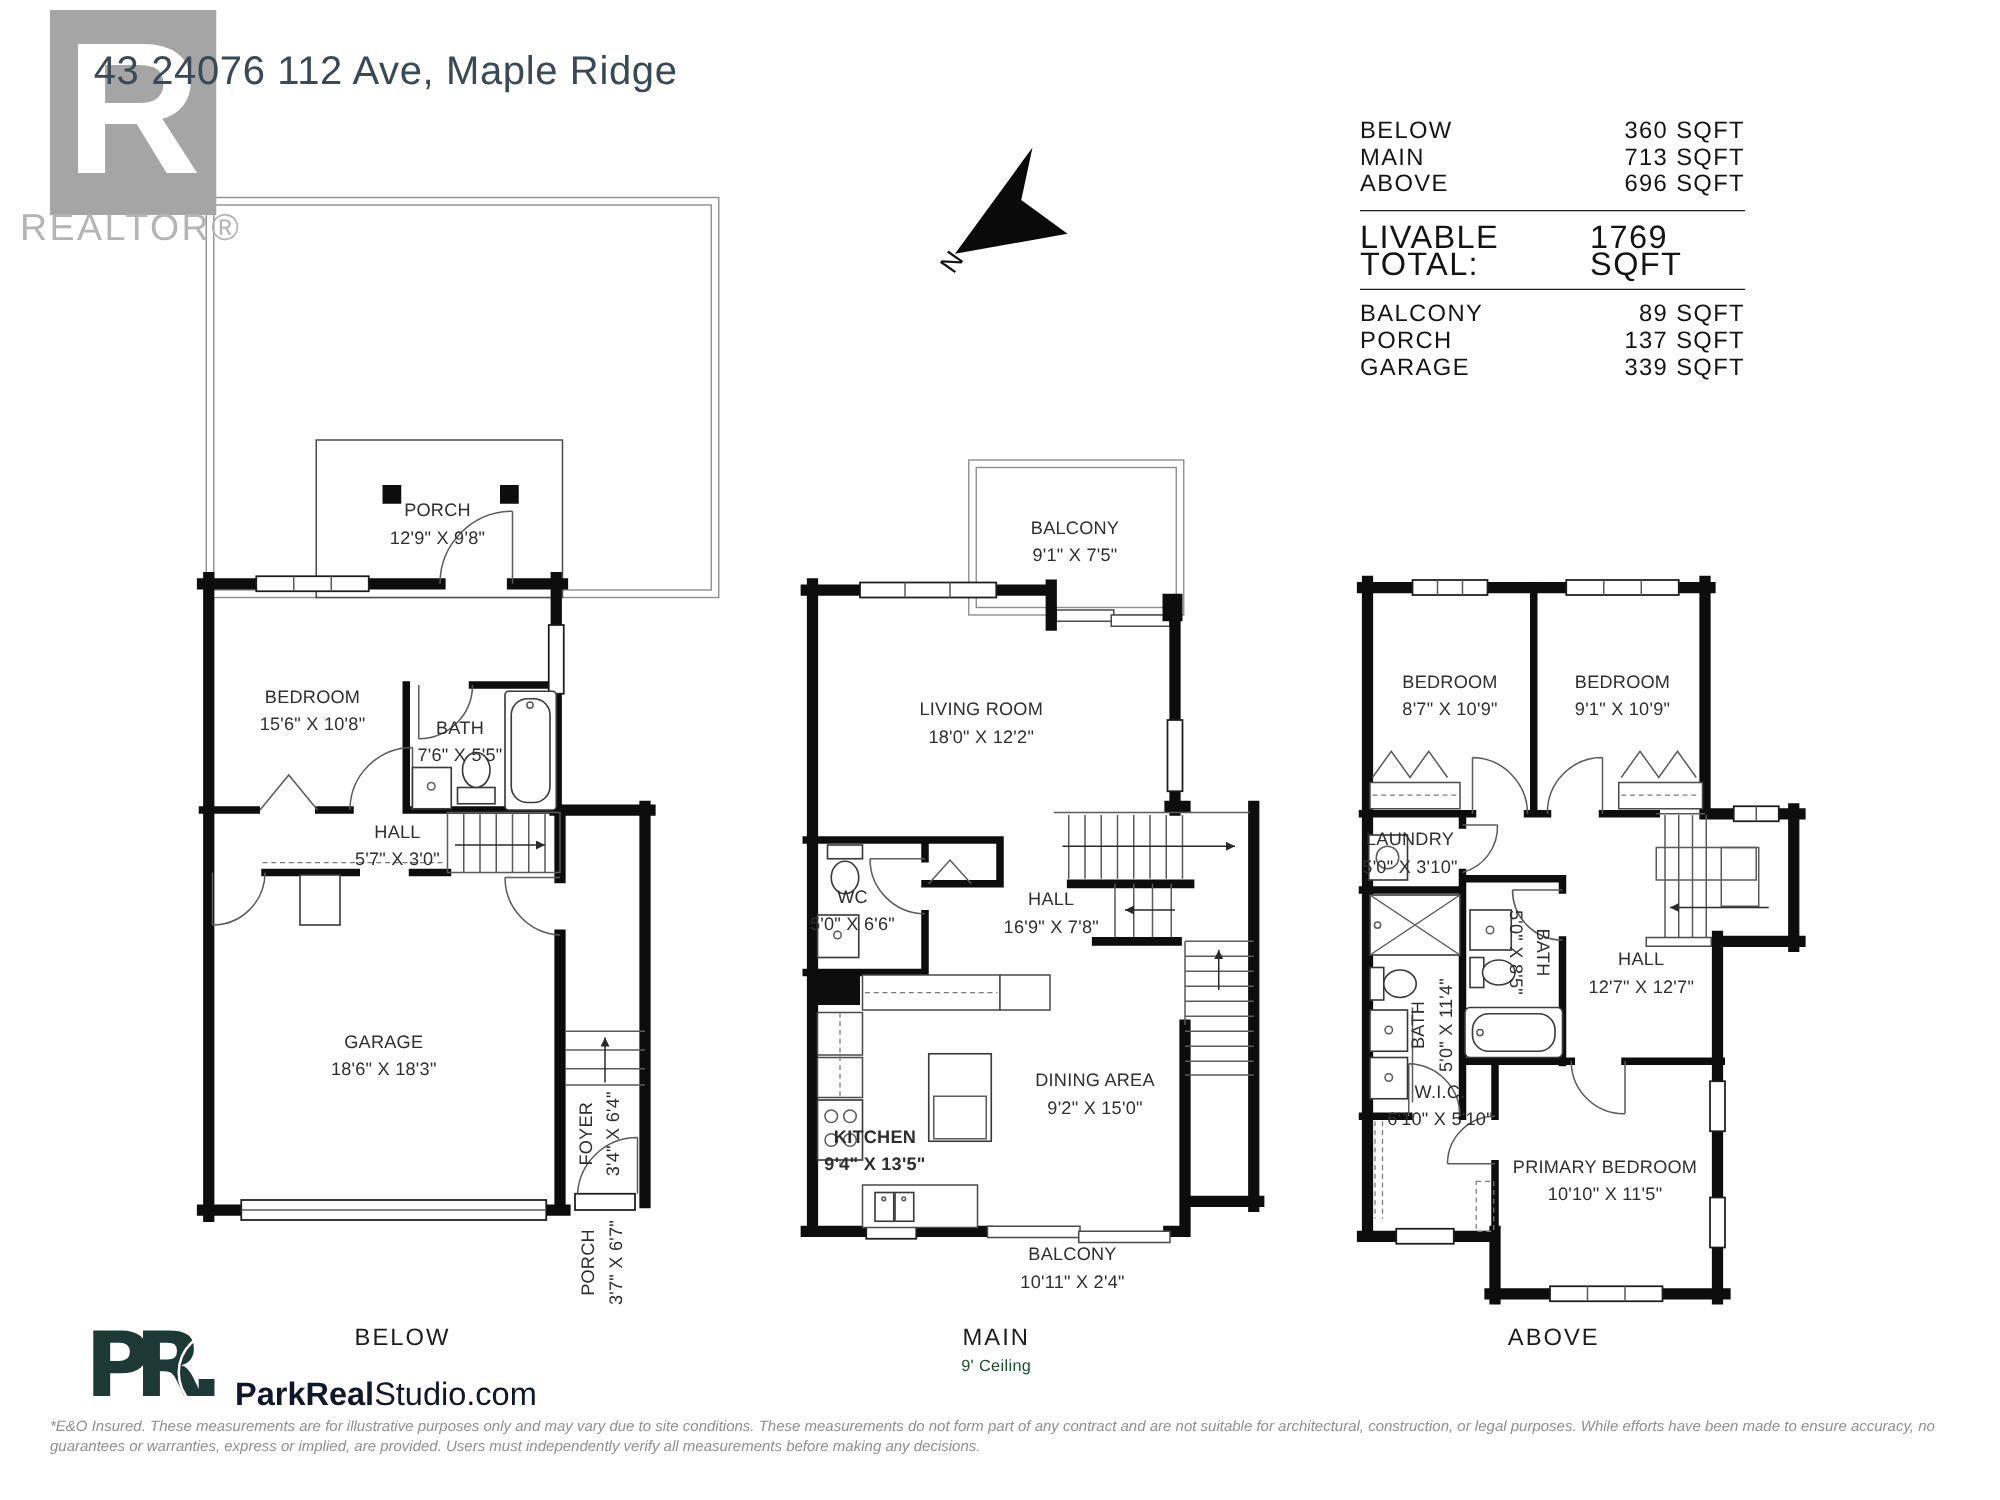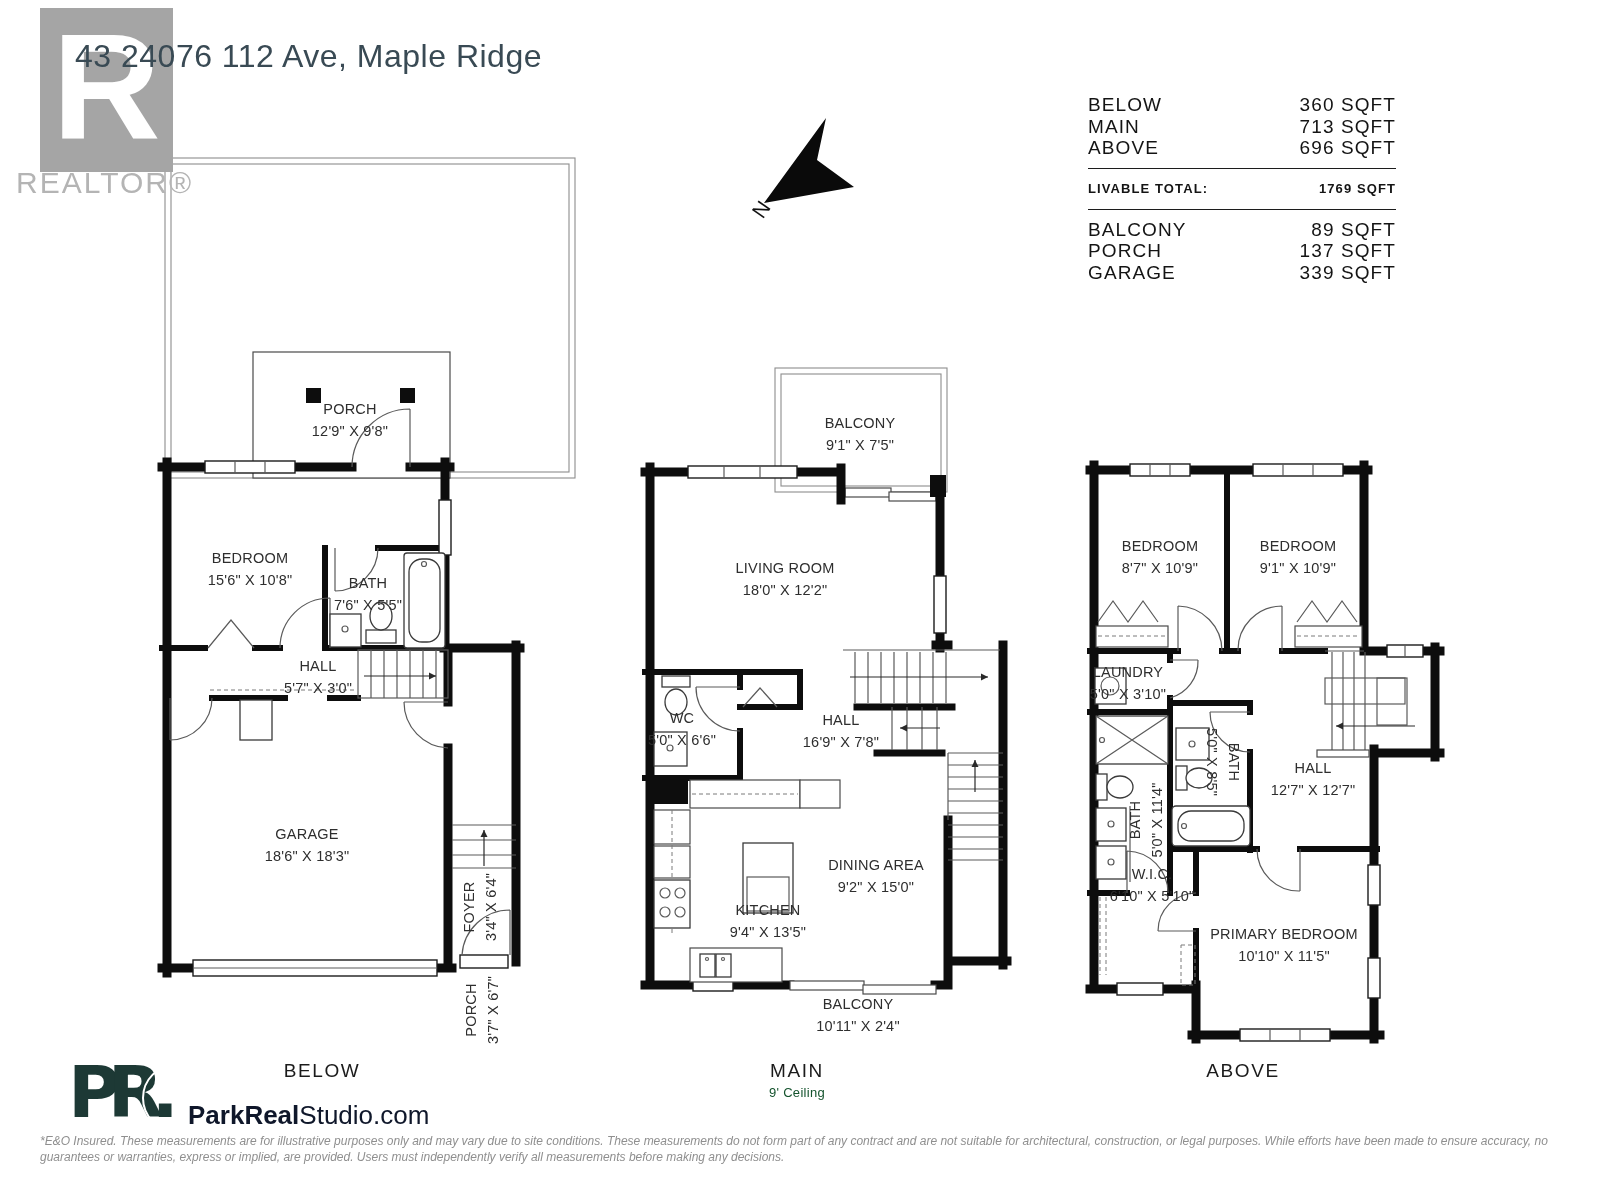--- a/index.html
+++ b/index.html
@@ -10,21 +10,21 @@
             display:flex;align-items:center;justify-content:center;z-index:1;}
   .wm-block .r{color:#fff;font-size:150px;font-weight:bold;line-height:1;margin-top:-8px;}
   .wm-text{position:absolute;left:16px;top:166px;font-size:30px;letter-spacing:2px;color:#b4b4b4;
            font-weight:500;z-index:1;}
   .title{position:absolute;left:75px;top:38px;font-size:32px;letter-spacing:.5px;color:#394a54;
          font-weight:500;z-index:2;white-space:nowrap;}
   
   .area-table{position:absolute;left:1088px;top:94px;width:308px;color:#141414;z-index:2;}
   .at-row{display:flex;justify-content:space-between;font-size:19px;letter-spacing:1.1px;line-height:21.5px;}
   .at-div{border-top:1.7px solid #1c1c1c;margin:9px 0;}
-  .at-total{display:flex;justify-content:space-between;font-weight:bold;font-size:13px;letter-spacing:1.1px;line-height:22px;}
+  .at-total{display:flex;justify-content:space-between;font-weight:normal;font-size:26px;letter-spacing:1.1px;line-height:22px;}
   
   .rlabel{position:absolute;transform:translateX(-50%);text-align:center;color:#2e2e2e;
           font-size:14.5px;line-height:1.5;white-space:nowrap;letter-spacing:.2px;z-index:3;}
   .rlabel .nm,.rlabel .dm{display:block;}
   .vrot{transform:translate(-50%,-50%) rotate(-90deg);}
   .vrot90{transform:translate(-50%,-50%) rotate(90deg);}
   .floor-label{position:absolute;transform:translateX(-50%);text-align:center;font-size:19px;
                letter-spacing:1.6px;color:#1b1b1b;z-index:3;}
   .ceiling{font-size:13px;letter-spacing:.3px;margin-top:3px;color:#14532d;}
   
@@ -367,21 +367,21 @@
     <span class="dm">5'0" X 6'6"</span>
   </div>
   <div class="rlabel" style="left:841px;top:710px;">
     <span class="nm">HALL</span>
     <span class="dm">16'9" X 7'8"</span>
   </div>
   <div class="rlabel" style="left:876px;top:855px;">
     <span class="nm">DINING AREA</span>
     <span class="dm">9'2" X 15'0"</span>
   </div>
-  <div class="rlabel" style="left:768px;top:900px;">
+  <div class="rlabel" style="left:700px;top:900px;font-weight:bold;">
     <span class="nm">KITCHEN</span>
     <span class="dm">9'4" X 13'5"</span>
   </div>
   <div class="rlabel" style="left:858px;top:994px;">
     <span class="nm">BALCONY</span>
     <span class="dm">10'11" X 2'4"</span>
   </div>
 
   <div class="rlabel" style="left:1160px;top:536px;">
     <span class="nm">BEDROOM</span>

